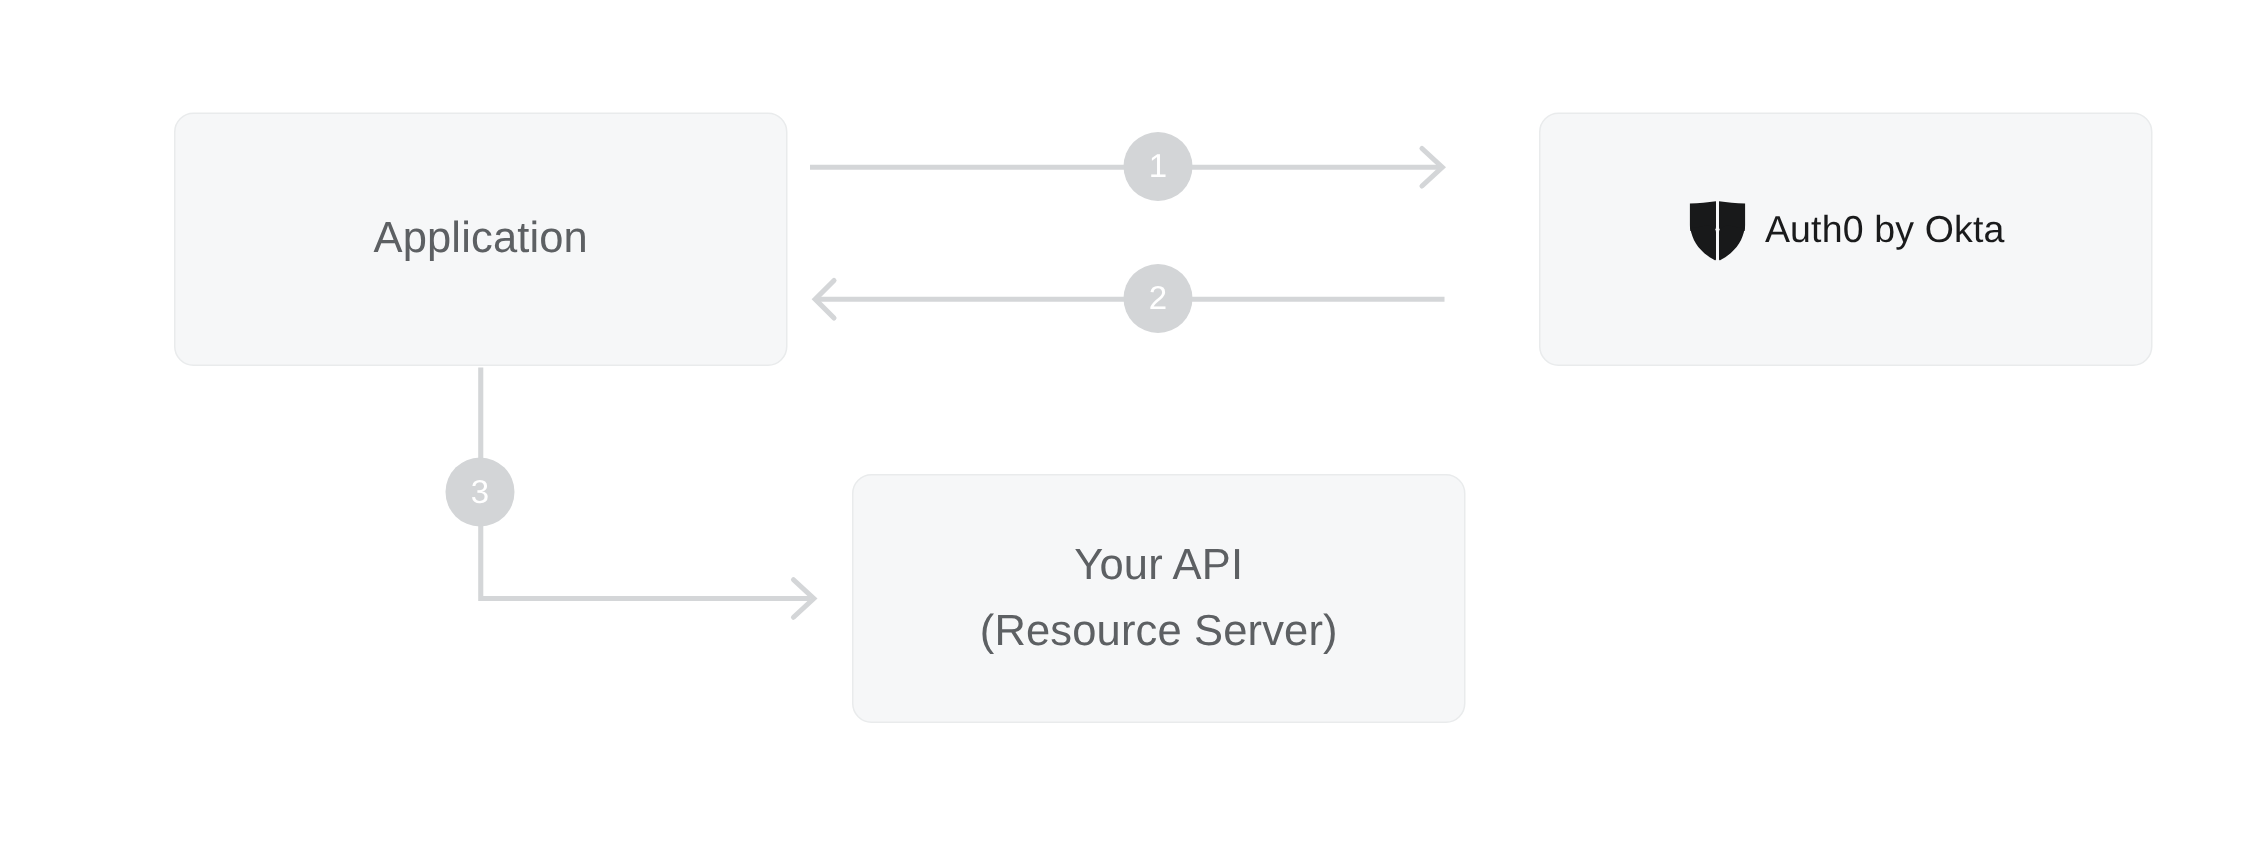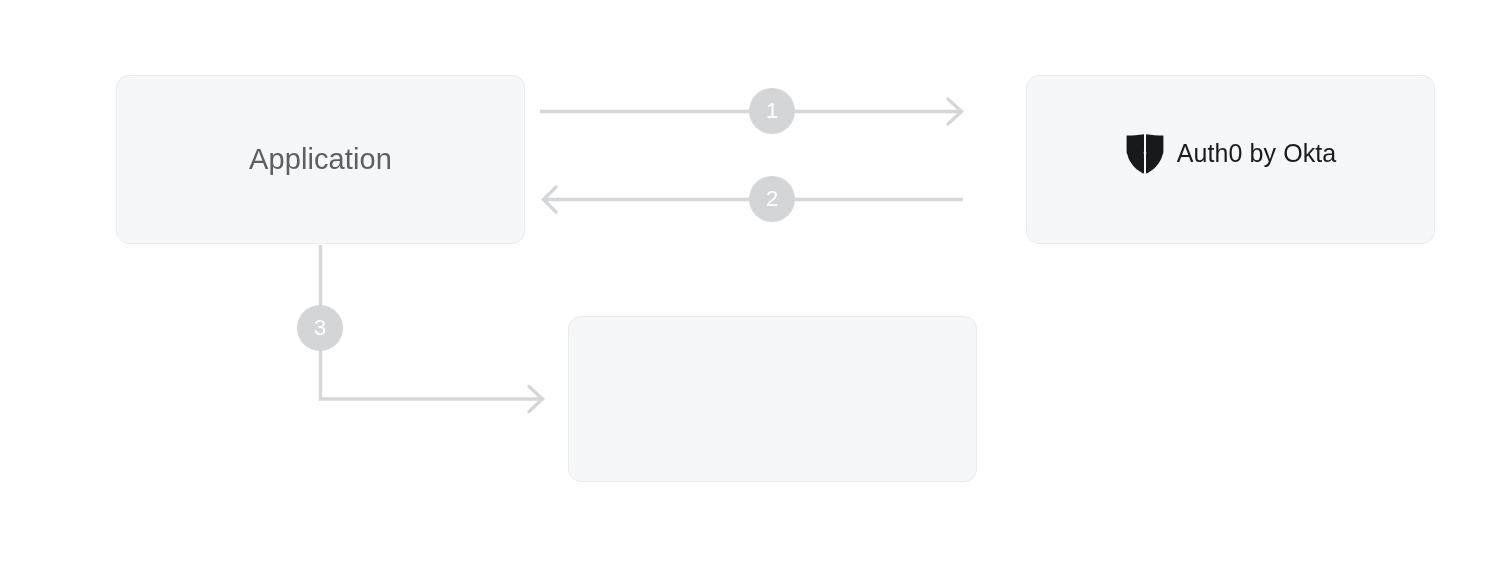--- a/index.html
+++ b/index.html
@@ -154,19 +154,21 @@
           C26.4 14.2 31.7 19.5 38.1 19.0
           C36.8 28.0 31.5 35.2 22.0 40.4
           C21.4 40.7 21.0 40.4 21.0 39.6
           Z"></path>
       </svg>
       <div class="brand-wordmark">Auth0 by Okta</div>
     </div>
   </div>
 
   <div class="node" id="node-your-api">
+    <div class="node-line">Your API</div>
+    <div class="node-line">(Resource Server)</div>
   </div>
 
   <div class="step-badge" id="step-badge-1">1</div>
   <div class="step-badge" id="step-badge-2">2</div>
   <div class="step-badge" id="step-badge-3">3</div>
 
 </div>
 
 </body></html>

